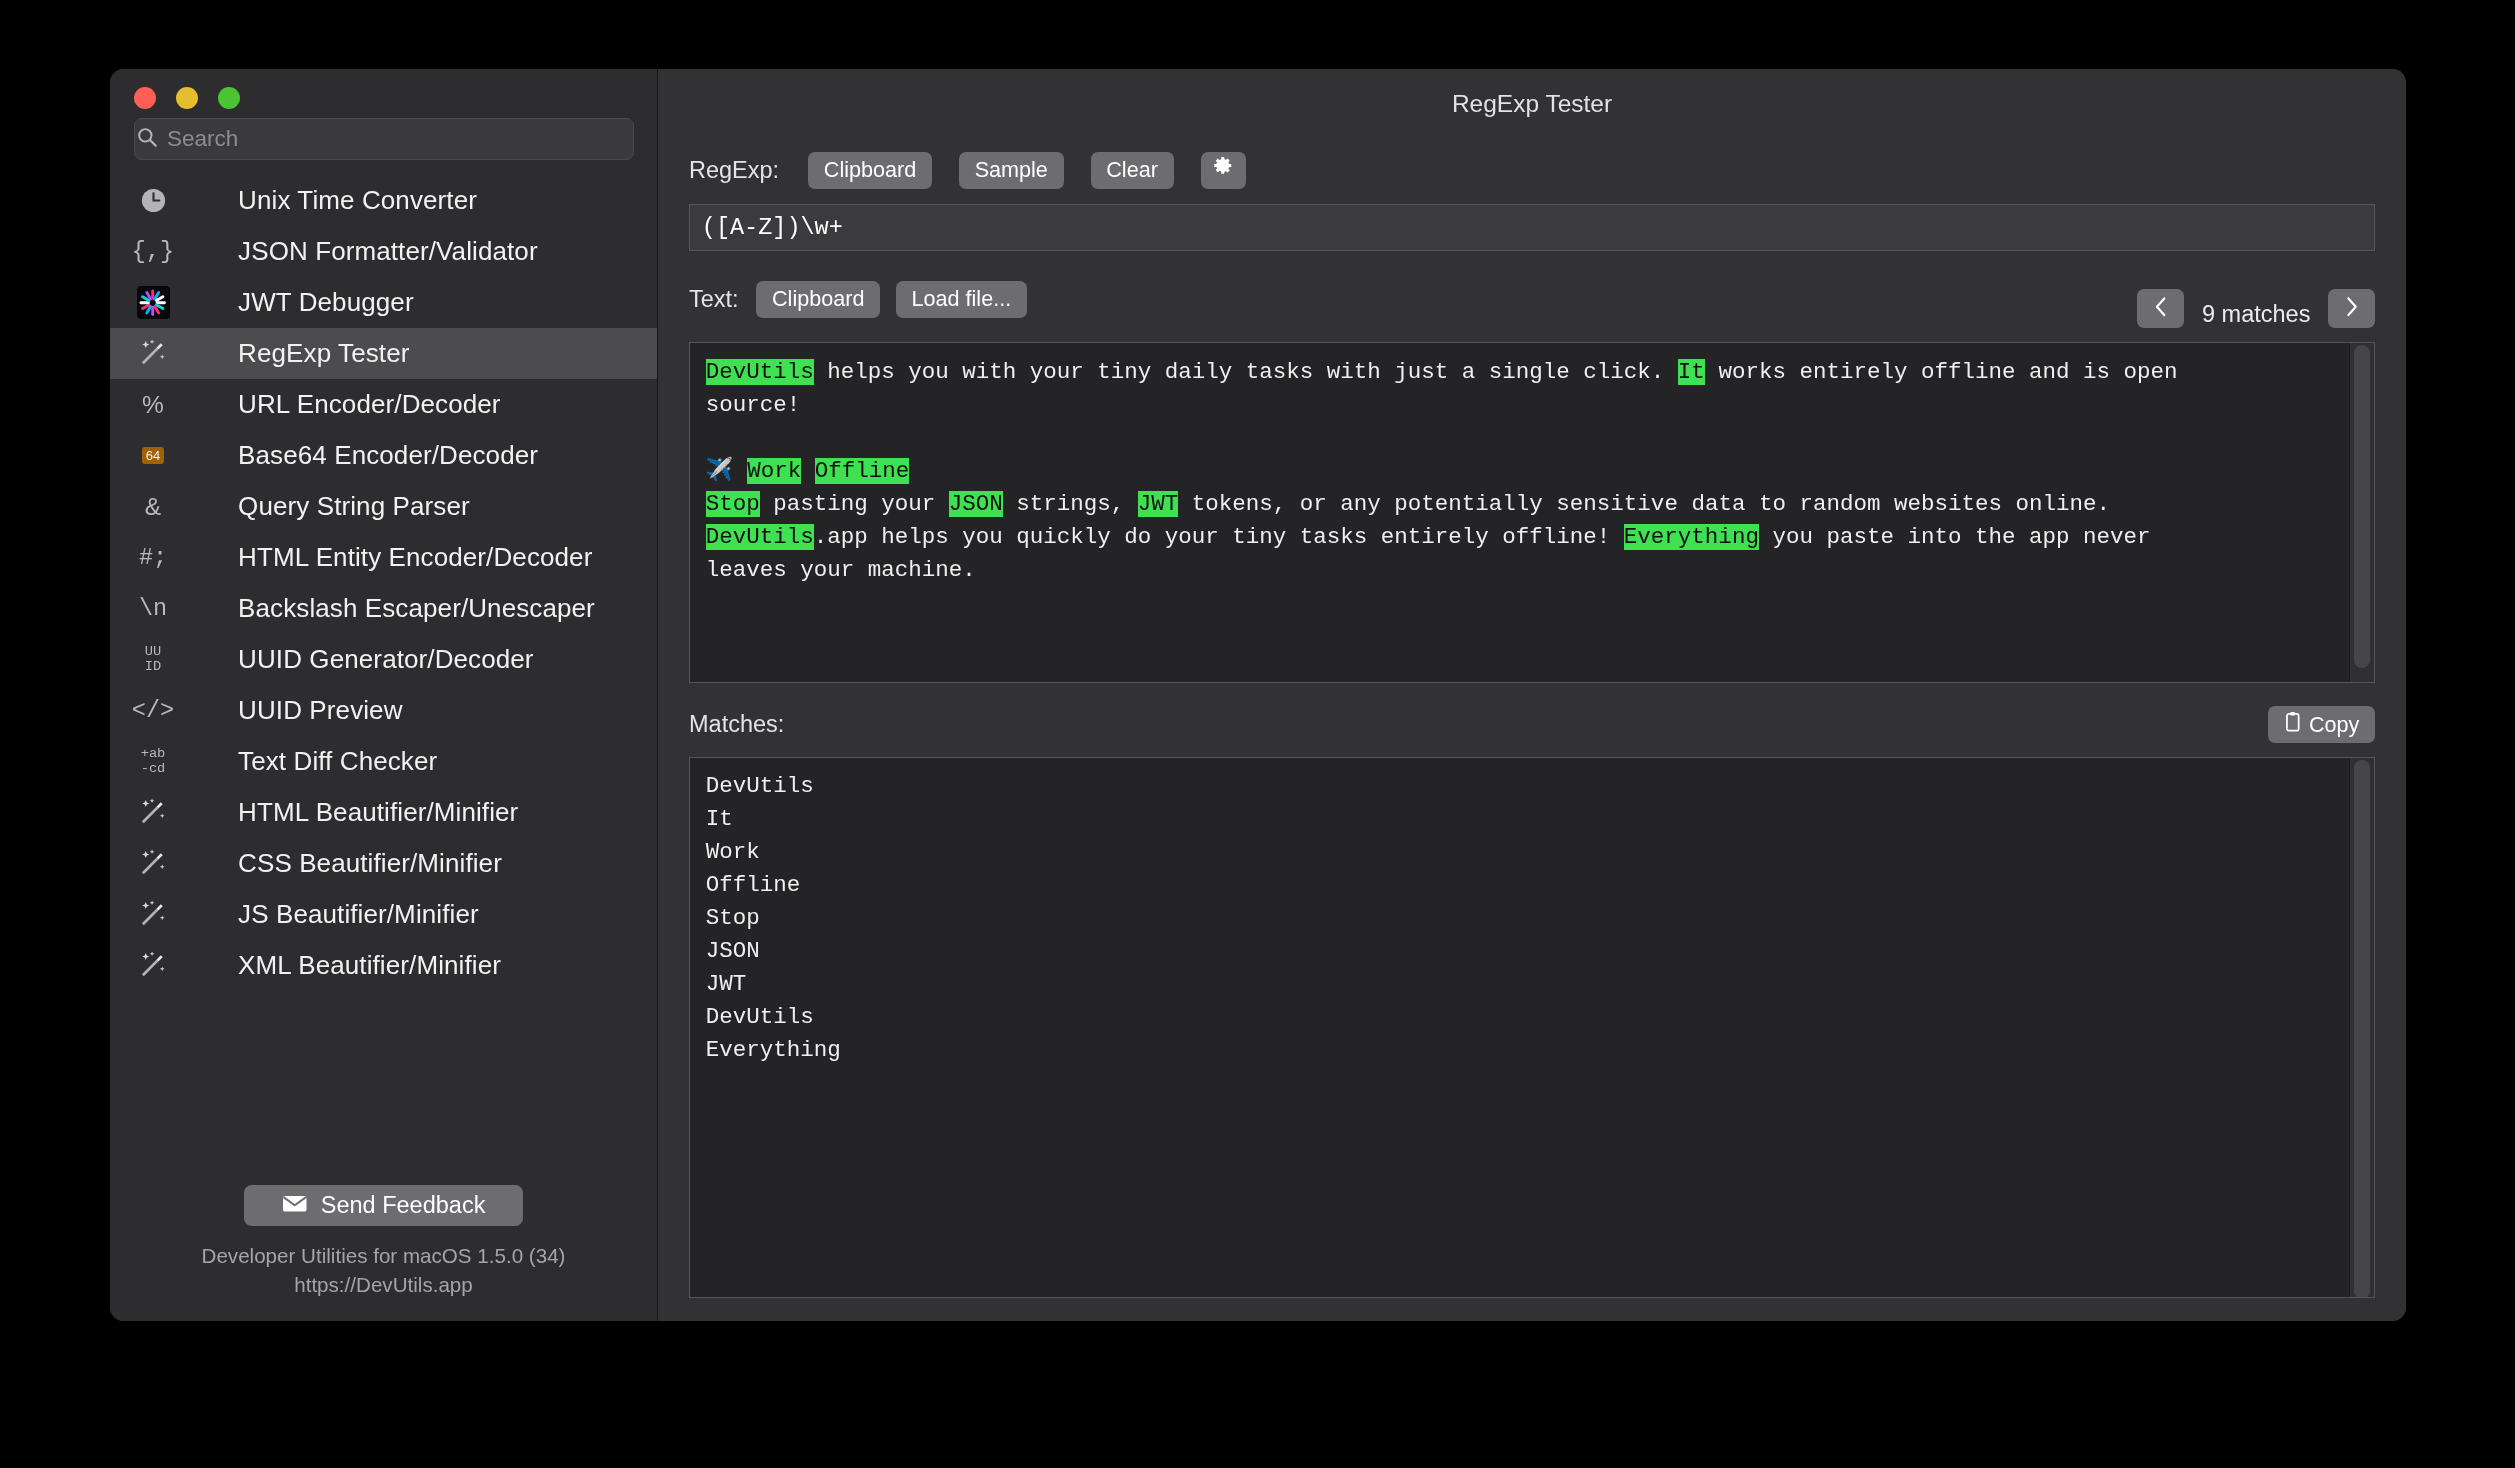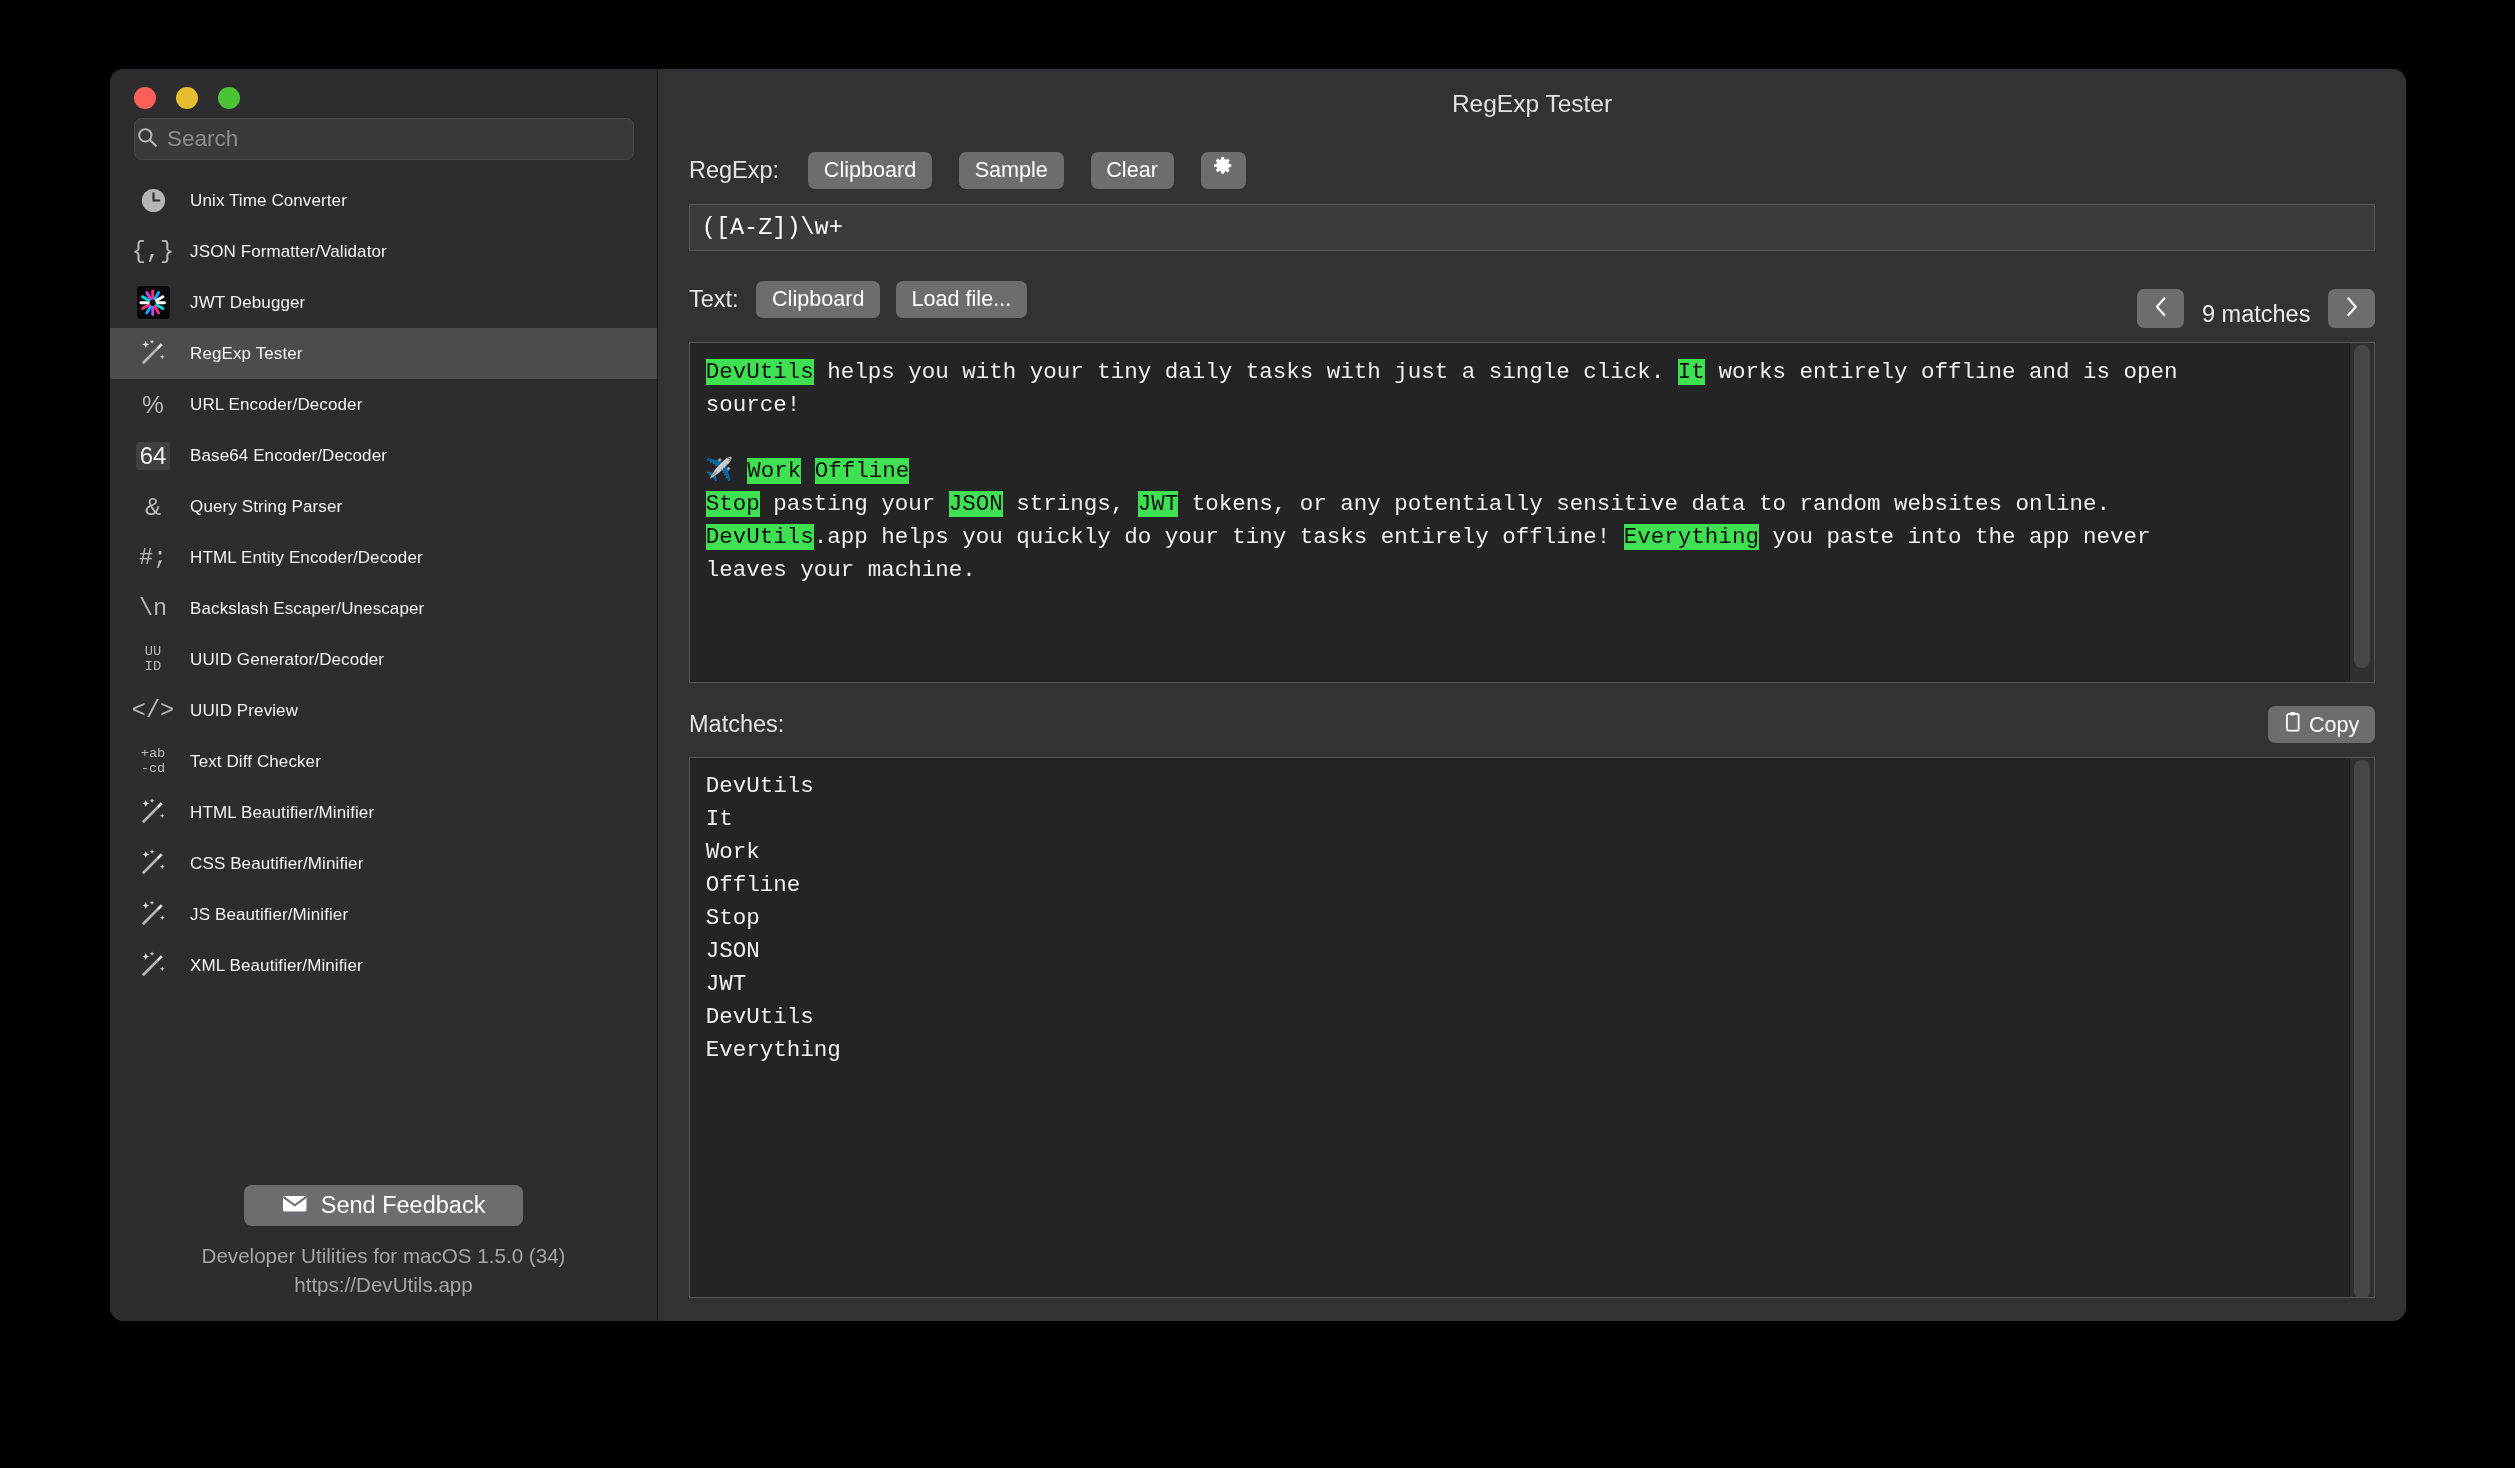--- a/index.html
+++ b/index.html
@@ -100,41 +100,42 @@
   .tool-icon {
     width: 39px;
     height: 33px;
     flex: 0 0 auto;
     display: flex;
     align-items: center;
     justify-content: center;
     color: #b4b4b6;
   }
   .tool-label {
-    font-size: 17px;
+    font-size: 26px;
     color: #f2f2f2;
     white-space: nowrap;
     letter-spacing: 0.1px;
+    margin-left: 48px;
   }
 
   
   .gi { font-family: "Liberation Sans", sans-serif; font-size: 24.5px; color: #b9b9bb; line-height: 1; }
   .gi-mono { font-family: "Liberation Mono", monospace; font-size: 23.5px; color: #b9b9bb; line-height: 1; }
   .gi-small-stack {
     font-family: "Liberation Mono", monospace;
     font-size: 13.7px;
     color: #b9b9bb;
     line-height: 14.7px;
     text-align: left;
   }
   .badge64 {
-    background: #404040;
+    background: #a16207;
     color: #f0f0f0;
     font-family: "Liberation Sans", sans-serif;
-    font-size: 24px;
+    font-size: 13px;
     padding: 2px 3.9px;
     border-radius: 2.9px;
     line-height: 1;
   }
   .jwt-badge {
     width: 33px; height: 33px;
     background: #08080a;
     border-radius: 3.9px;
     display: flex; align-items: center; justify-content: center;
   }

